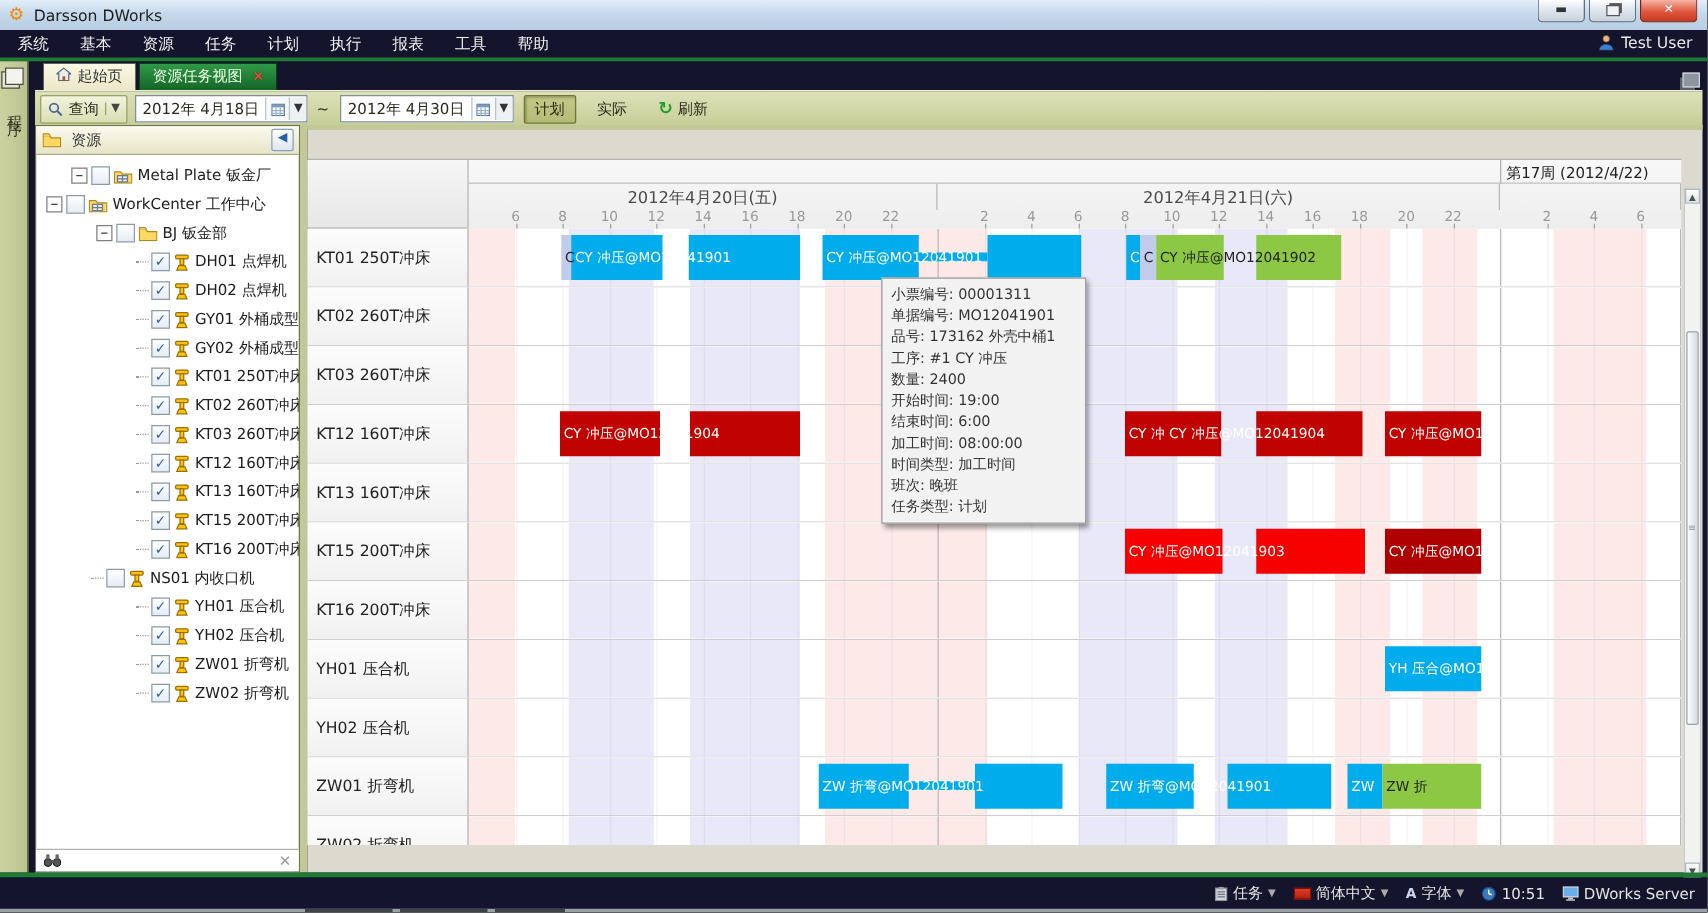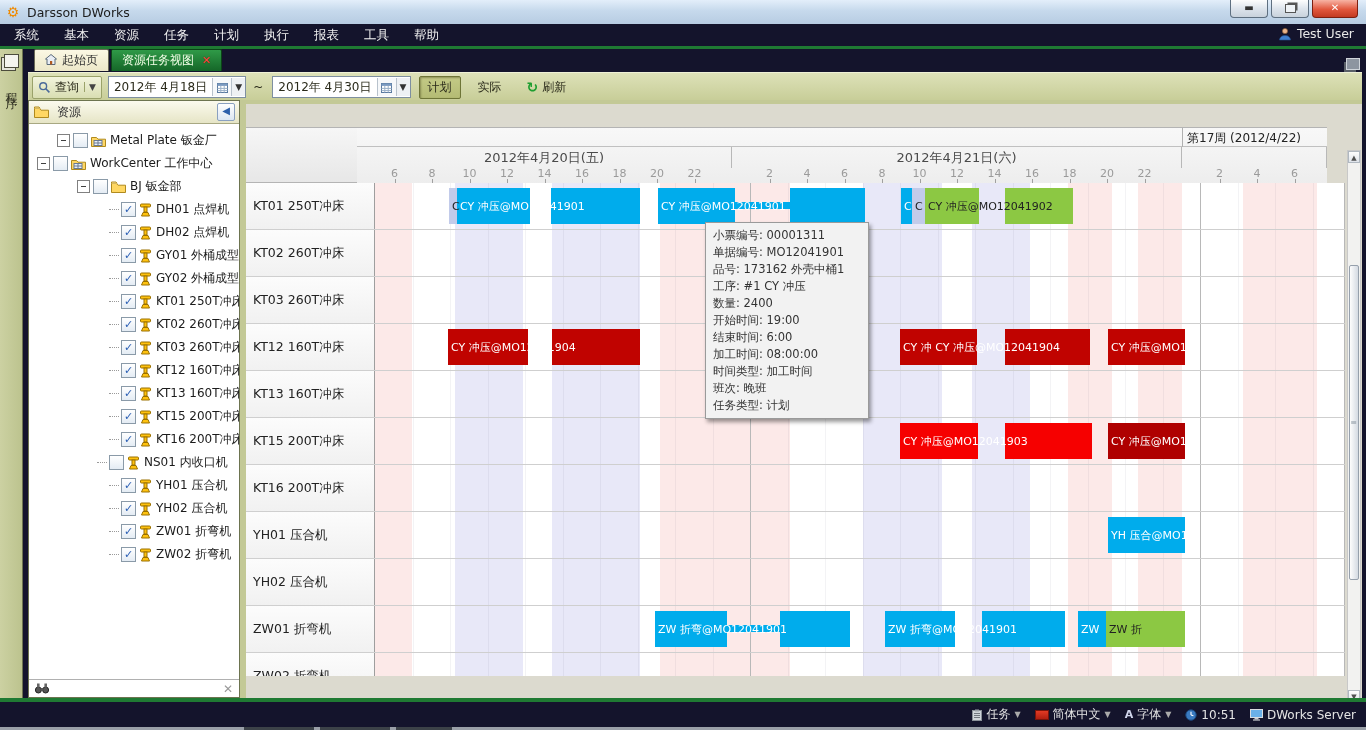--- a/index.html
+++ b/index.html
@@ -32,21 +32,21 @@
   .green-top{left:0;top:46px;width:1366px;height:3px;background:#1f7a33;}
 
   
   .left-strip{left:0;top:49px;width:22px;height:649px;background:linear-gradient(90deg,#ccd1a2,#bcc38e);
     border-right:1px solid #6d7450;display:flex;flex-direction:column;align-items:center;}
   .strip-icon{margin-top:5px;width:13px;height:12px;border:1px solid #4c4c3c;background:#f4f4ee;
     box-shadow:-3px 3px 0 -1px #e4e4da, -3px 3px 0 0 #4c4c3c;}
   .strip-label{margin-top:16px;writing-mode:vertical-rl;font-size:12px;color:#2e2e20;letter-spacing:3px;}
 
   
-  .tabstrip{left:28px;top:49px;width:1334px;height:23px;display:flex;align-items:flex-start;}
+  .tabstrip{left:28px;top:49px;width:1334px;height:23px;display:flex;align-items:center;}
   .doc-tab{height:21px;display:flex;align-items:center;padding:0 10px;font-size:12px;margin-right:2px;
     border:1px solid #6a6a58;border-bottom:none;border-radius:2px 2px 0 0;}
   .doc-tab.home{background:linear-gradient(#fbf8e4,#ece7c8);color:#333;margin-left:6px;}
   .doc-tab.active{background:linear-gradient(#2f9a47,#156628);color:#f4ffe8;border-color:#0c4418;}
   .doc-tab .home-icon{margin-right:5px;}
   .tab-close{color:#ff5040;font-weight:bold;font-size:11px;margin-left:8px;text-shadow:0 0 1px #600;}
   .layers-icon{position:absolute;right:6px;top:58px;width:12px;height:10px;border:1px solid #cfd4da;background:#8d95a0;
     box-shadow:-3px 3px 0 -1px #5a6068;}
 
   
@@ -97,21 +97,21 @@
   .gantt-panel{left:246px;top:100px;width:1116px;height:598px;background:#dcdacf;border-top:4px solid #c3c996;box-sizing:border-box;}
   .gtabs{position:absolute;left:2px;top:1px;height:22px;display:flex;align-items:flex-end;font-size:12px;}
   .gtab{height:20px;display:flex;align-items:center;padding:0 8px;margin-right:1px;
     border:1px solid #8a8a8a;border-bottom:none;border-radius:2px 2px 0 0;
     background:linear-gradient(#f6f4ef,#ddd9d0);color:#222;}
   .gtab.active{background:#fff;height:22px;outline:1px dotted #666;outline-offset:-3px;}
 
   .g-table{position:absolute;left:0;top:23px;width:1115px;height:571px;}
   .corner-cell{position:absolute;left:0;top:0;width:129px;height:56px;background:linear-gradient(#f6f6f6,#e7e7e7);
     border:1px solid #b4b4b4;box-sizing:border-box;border-left:none;}
-  .hdr{position:absolute;left:111px;top:0;width:970px;height:68px;background:linear-gradient(#f8f8f8,#ebebeb);
+  .hdr{position:absolute;left:129px;top:0;width:970px;height:68px;background:linear-gradient(#f8f8f8,#ebebeb);
     border-top:1px solid #b4b4b4;border-bottom:1px solid #a8a8a8;box-sizing:border-box;overflow:hidden;}
   .week-row{position:absolute;left:0;top:0;width:100%;height:19px;border-bottom:1px solid #c0c0c0;box-sizing:border-box;}
   .week-cell{position:absolute;top:0;height:19px;border-left:1px solid #b0b0b0;font-size:12px;color:#222;
     padding:2px 0 0 4px;box-sizing:border-box;}
   .day-cell{position:absolute;top:19px;height:21px;font-size:13px;color:#4a4a4a;text-align:center;
     border-right:1px solid #b8b8b8;box-sizing:border-box;padding-top:2px;}
   .hour-label{position:absolute;top:39px;font-size:11px;color:#9a9a9a;transform:translateX(-50%);}
   .tickmark{position:absolute;top:51px;width:1px;height:4px;background:#a0a0a0;}
 
   .rows-viewport{position:absolute;left:0;top:56px;width:1099px;height:493px;overflow:hidden;background:#fff;}
@@ -444,21 +444,21 @@
           <span class="cbx">✓</span>
           <span class="tree-icon">
             <svg width="13" height="14" viewBox="0 0 13 14">
               <rect x="1.5" y="1" width="10" height="3" rx="1" fill="#FFC20E" stroke="#9a7000"></rect>
               <rect x="5" y="4" width="3" height="5" fill="#FFC20E" stroke="#9a7000"></rect>
               <path d="M2.5 13 L10.5 13 L9 9.5 L4 9.5 Z" fill="#FFC20E" stroke="#9a7000"></path>
             </svg>
           </span>
           <span>KT16 200T冲床</span>
         </div>
-        <div class="tree-row" style="padding-left: 68px;">
+        <div class="tree-row" style="padding-left: 44px;">
           <span class="dotstub"></span>
           <span class="cbx"></span>
           <span class="tree-icon">
             <svg width="13" height="14" viewBox="0 0 13 14">
               <rect x="1.5" y="1" width="10" height="3" rx="1" fill="#FFC20E" stroke="#9a7000"></rect>
               <rect x="5" y="4" width="3" height="5" fill="#FFC20E" stroke="#9a7000"></rect>
               <path d="M2.5 13 L10.5 13 L9 9.5 L4 9.5 Z" fill="#FFC20E" stroke="#9a7000"></path>
             </svg>
           </span>
           <span>NS01 内收口机</span>

